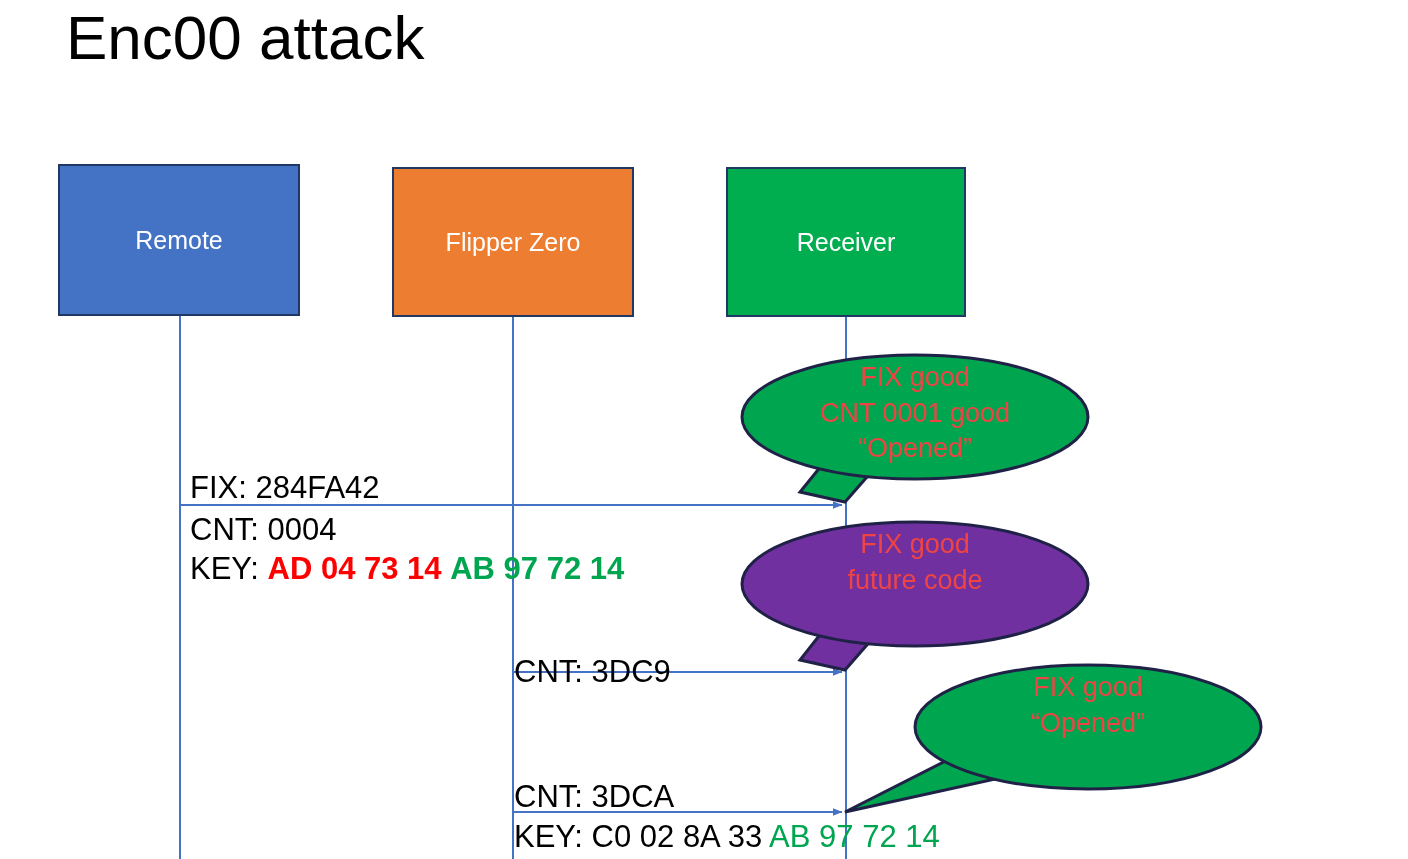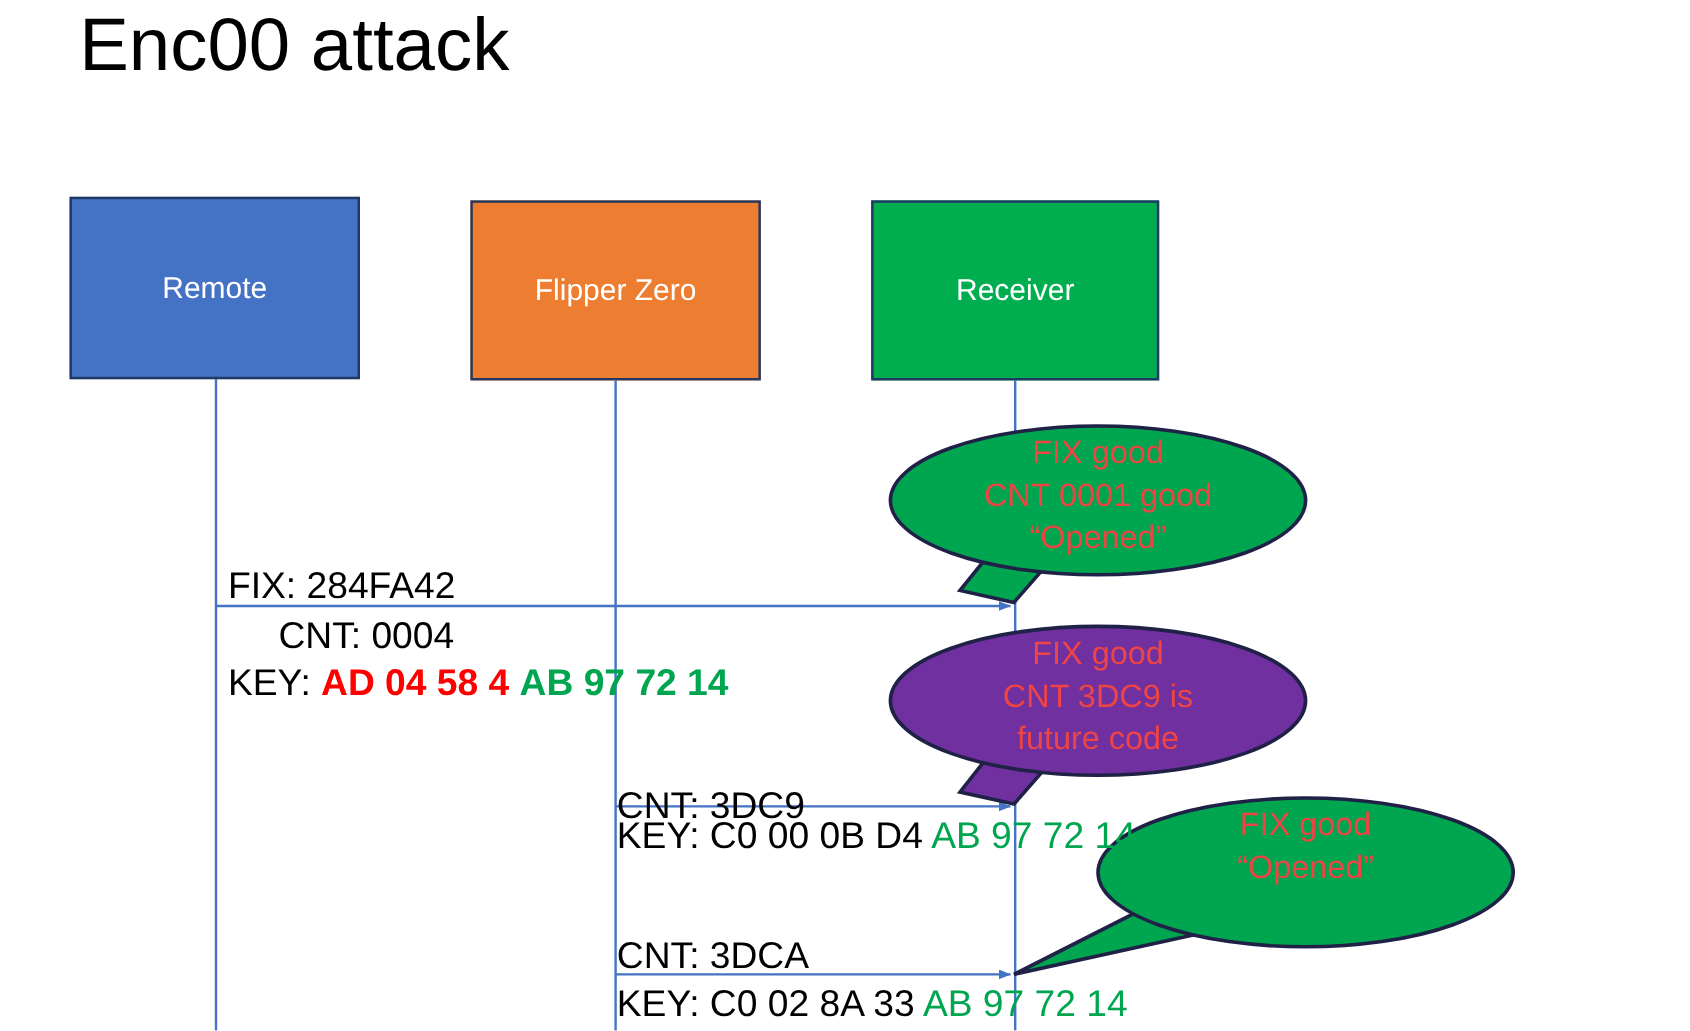--- a/index.html
+++ b/index.html
@@ -117,44 +117,40 @@
     <span>Remote</span>
   </div>
   <div class="actor-box" id="actor-flipper">
     <span>Flipper Zero</span>
   </div>
   <div class="actor-box" id="actor-receiver">
     <span>Receiver</span>
   </div>
 
   <div class="msg-text" style="left:190px; top:472px;">FIX: 284FA42</div>
-  <div class="msg-text" style="left:190px; top:514px;margin-left:42px;">CNT: 0004</div>
+  <div class="msg-text" style="left:190px; top:514px;">CNT: 0004</div>
   <div class="msg-text" style="left:190px; top:553px;">
-    <span>KEY: </span><span class="k-red-bold">AD 04 58 4</span><span> </span><span class="k-green-bold">AB 97 72 14</span>
+    <span>KEY: </span><span class="k-red-bold">AD 04 73 14</span><span> </span><span class="k-green-bold">AB 97 72 14</span>
   </div>
 
   <div class="msg-text" style="left:514px; top:641px;margin-top:15px;">CNT: 3DC9</div>
-  <div class="msg-text" style="left:514px; top:681px;">
-    <span>KEY: </span><span>C0 00 0B D4</span><span> </span><span class="k-green">AB 97 72 14</span>
-  </div>
 
   <div class="msg-text" style="left:514px; top:781px;">CNT: 3DCA</div>
   <div class="msg-text" style="left:514px; top:821px;">
     <span>KEY: </span><span>C0 02 8A 33</span><span> </span><span class="k-green">AB 97 72 14</span>
   </div>
 
   <div class="bubble-text" style="left:742px; top:360px; width:346px;">
     <div>FIX good</div>
     <div>CNT 0001 good</div>
     <div>“Opened”</div>
   </div>
 
   <div class="bubble-text" style="left:742px; top:527px; width:346px;">
     <div>FIX good</div>
-    <div>CNT 3DC9 is</div>
     <div>future code</div>
   </div>
 
   <div class="bubble-text" style="left:915px; top:670px; width:346px;">
     <div>FIX good</div>
     <div>“Opened”</div>
   </div>
 
 </div>
 

